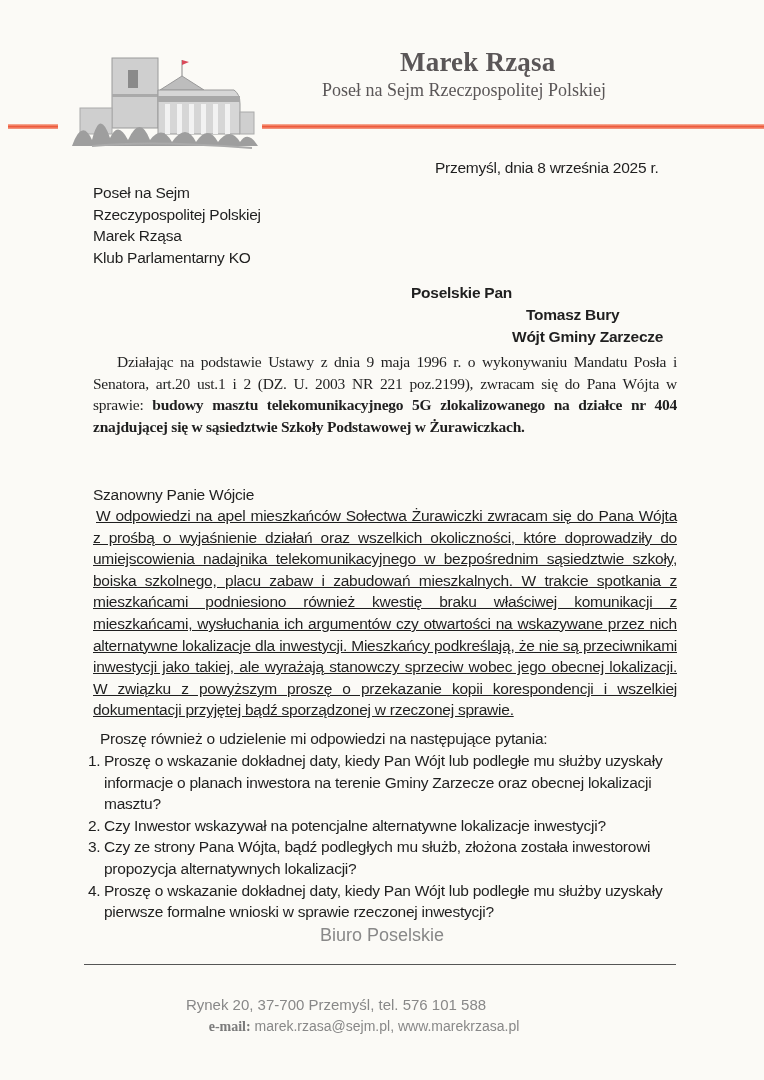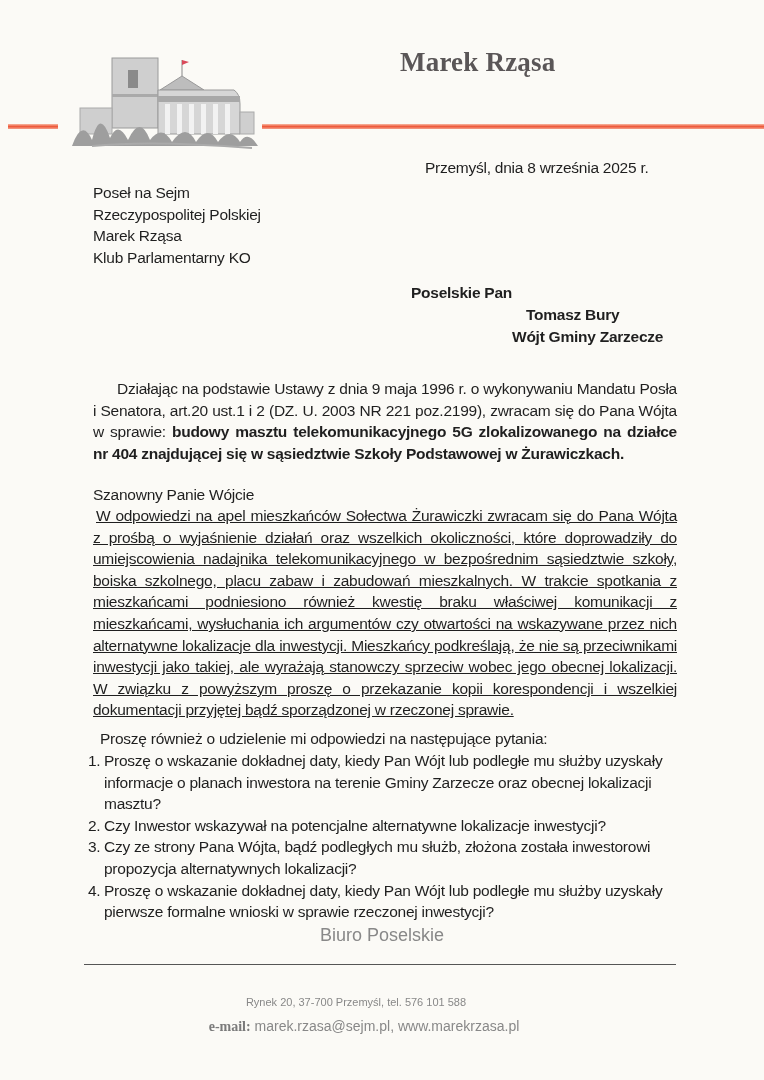--- a/index.html
+++ b/index.html
@@ -28,53 +28,53 @@
     font-family: "Liberation Serif", serif; font-weight: bold;
     font-size: 27px; color: #5a5657; letter-spacing: 0.2px;
   }
   .lh-sub {
     position: absolute; left: 322px; top: 80px; width: 360px;
     font-family: "Liberation Serif", serif;
     font-size: 18px; color: #5a5657;
   }
 
   .t { font-size: 15.5px; line-height: 21.6px; letter-spacing: -0.25px; }
-  .date { position: absolute; left: 425px; top: 157px; }
+  .date { position: absolute; left: 435px; top: 157px; }
   .sender { position: absolute; left: 93px; top: 182px; }
   .sender div { height: 21.6px; }
   .addressee { position: absolute; top: 282px; font-weight: bold; }
   .addr1 { left: 411px; }
   .addr2 { left: 526px; top: 304px; }
   .addr3 { left: 512px; top: 326px; }
 
   .para {
     position: absolute; left: 93px; width: 584px; text-align: justify;
   }
-  .p1 { top: 378px; text-indent: 24px; }
+  .p1 { top: 351px; text-indent: 24px; font-family: Liberation Serif, serif; }
   .p2-title { position: absolute; left: 93px; top: 484px; }
   .p2 { top: 505px; text-indent: 3px; text-decoration: underline; }
   .p3 { position: absolute; left: 100px; top: 728px; }
   .qlist {
     position: absolute; left: 88px; top: 750px; width: 592px;
     margin: 0; padding: 0; list-style: none;
   }
   .qlist li { position: relative; padding-left: 16px; }
   .qlist .num { position: absolute; left: 0; top: 0; }
 
   .footer-rule {
     position: absolute; left: 84px; top: 964px; width: 592px; height: 1px;
     background: #555;
   }
   .f-title {
     position: absolute; left: 0; width: 764px; top: 925px;
     text-align: center; font-size: 18px; color: #888;
   }
   .f-addr {
     position: absolute; left: 0; width: 672px; top: 996px;
-    text-align: center; font-size: 11px; color: #888; padding-left: 20px;
+    text-align: center; font-size: 15px; color: #888;
   }
   .f-mail {
     position: absolute; left: 0; width: 728px; top: 1018px;
     text-align: center; font-size: 14px; color: #888;
   }
   .f-mail .lbl { font-family: "Liberation Serif", serif; font-weight: bold; color: #7a7a7a; }
 </style>
 </head>
 <body>
 
@@ -103,20 +103,21 @@
       <rect x="163" y="56" width="5" height="30"></rect>
     </g>
 
     <rect x="18" y="60" width="32" height="26" fill="#cfcfcf" stroke="#aaa" stroke-width="1"></rect>
     <rect x="178" y="64" width="14" height="22" fill="#cfcfcf" stroke="#aaa" stroke-width="1"></rect>
 
     <path d="M10,98 Q20,70 30,92 Q38,60 48,90 Q56,72 66,92 Q78,66 88,92 Q100,76 110,94 Q124,74 134,94 Q146,76 156,94 Q168,78 178,94 Q186,82 196,98 Z" fill="#9e9e9e"></path>
     <path d="M30,98 Q90,92 190,100" stroke="#aaa" stroke-width="2" fill="none"></path>
   </svg>
   <div class="lh-name">Marek Rząsa</div>
+  <div class="lh-sub">Poseł na Sejm Rzeczpospolitej Polskiej</div>
 
   <div class="t date">Przemyśl, dnia 8 września 2025 r.</div>
 
   <div class="t sender">
     <div>Poseł na Sejm</div>
     <div>Rzeczypospolitej Polskiej</div>
     <div>Marek Rząsa</div>
     <div>Klub Parlamentarny KO</div>
   </div>
 

